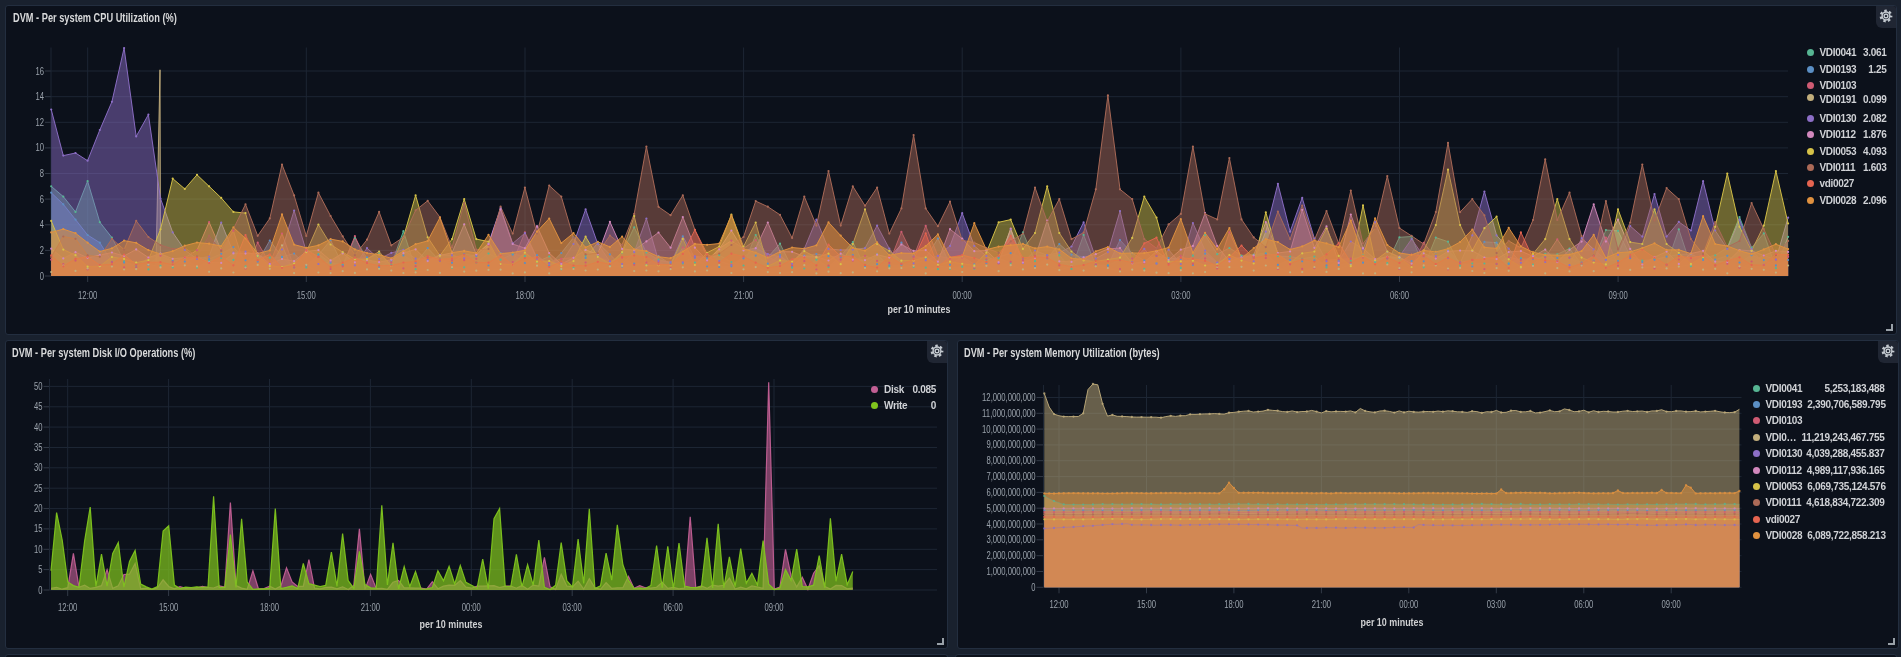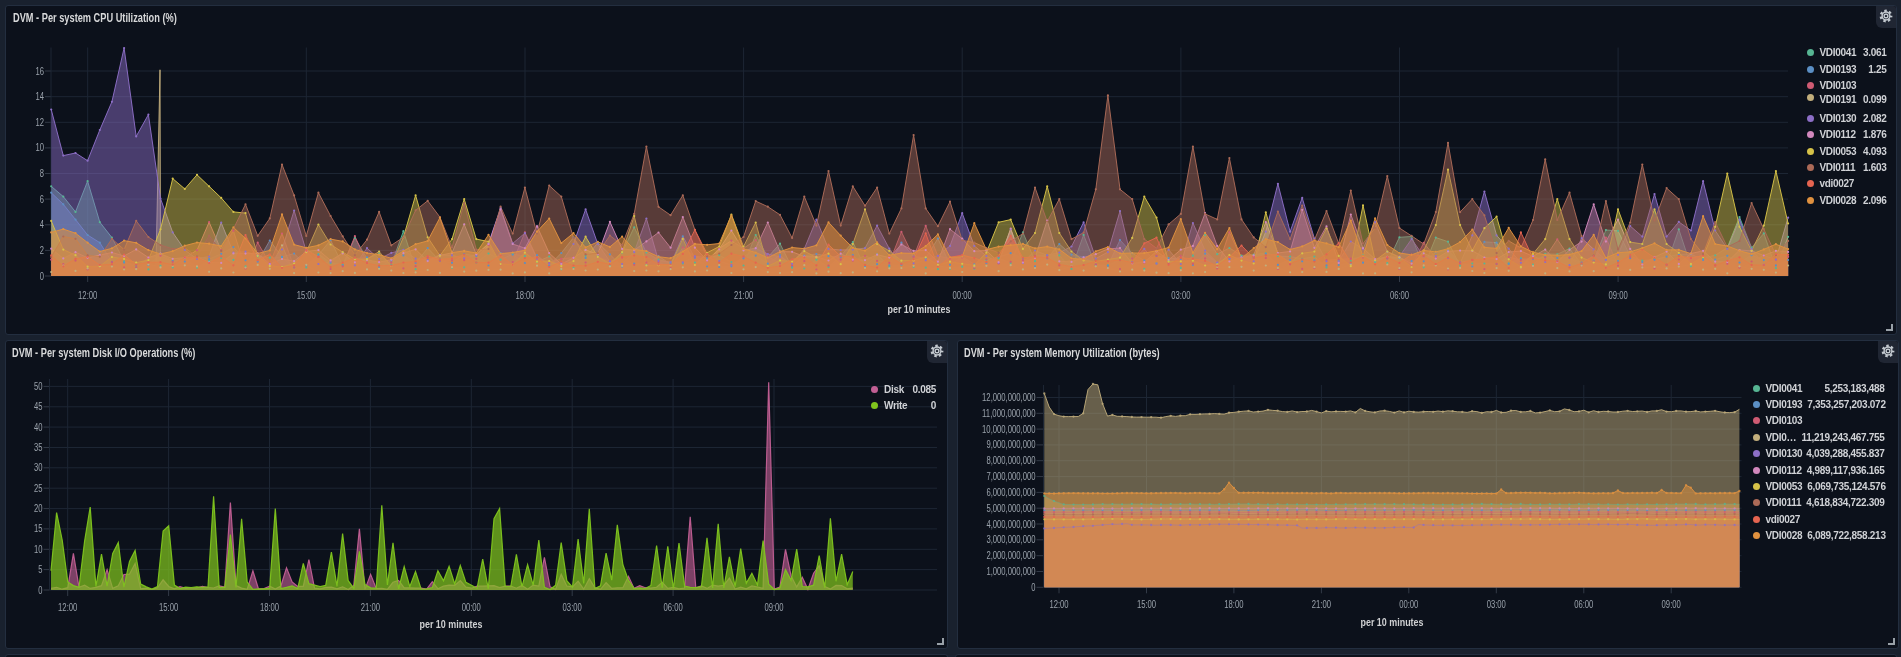--- a/index.html
+++ b/index.html
@@ -355,21 +355,21 @@
     </div>
 <div style="position:absolute;left:1752.5px;top:380px;width:132px">
       <div style="display:flex;align-items:center;height:16.4px;">
         <span style="width:7px;height:7px;border-radius:50%;background:#57b593;margin-right:6px;flex:none"></span>
         <span style="color:#d0d2d6;white-space:nowrap">VDI0041</span>
         <span style="margin-left:auto;padding-left:5px;color:#d0d2d6;white-space:nowrap">5,253,183,488</span>
       </div>
       <div style="display:flex;align-items:center;height:16.4px;">
         <span style="width:7px;height:7px;border-radius:50%;background:#5b8fc4;margin-right:6px;flex:none"></span>
         <span style="color:#d0d2d6;white-space:nowrap">VDI0193</span>
-        <span style="margin-left:auto;padding-left:5px;color:#d0d2d6;white-space:nowrap">7,353,257,203.072</span>
+        <span style="margin-left:auto;padding-left:5px;color:#d0d2d6;white-space:nowrap">2,390,706,589.795</span>
       </div>
       <div style="display:flex;align-items:center;height:16.4px;">
         <span style="width:7px;height:7px;border-radius:50%;background:#cf5b73;margin-right:6px;flex:none"></span>
         <span style="color:#d0d2d6;white-space:nowrap">VDI0103</span>
         <span style="margin-left:auto;padding-left:5px;color:#d0d2d6;white-space:nowrap"></span>
       </div>
       <div style="display:flex;align-items:center;height:16.4px;">
         <span style="width:7px;height:7px;border-radius:50%;background:#c2ae7c;margin-right:6px;flex:none"></span>
         <span style="color:#d0d2d6;white-space:nowrap">VDI0…</span>
         <span style="margin-left:auto;padding-left:5px;color:#d0d2d6;white-space:nowrap">11,219,243,467.755</span>

